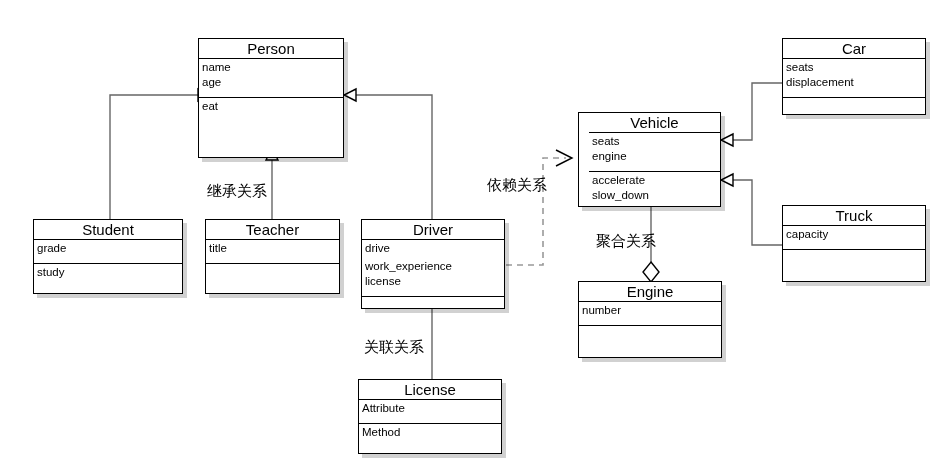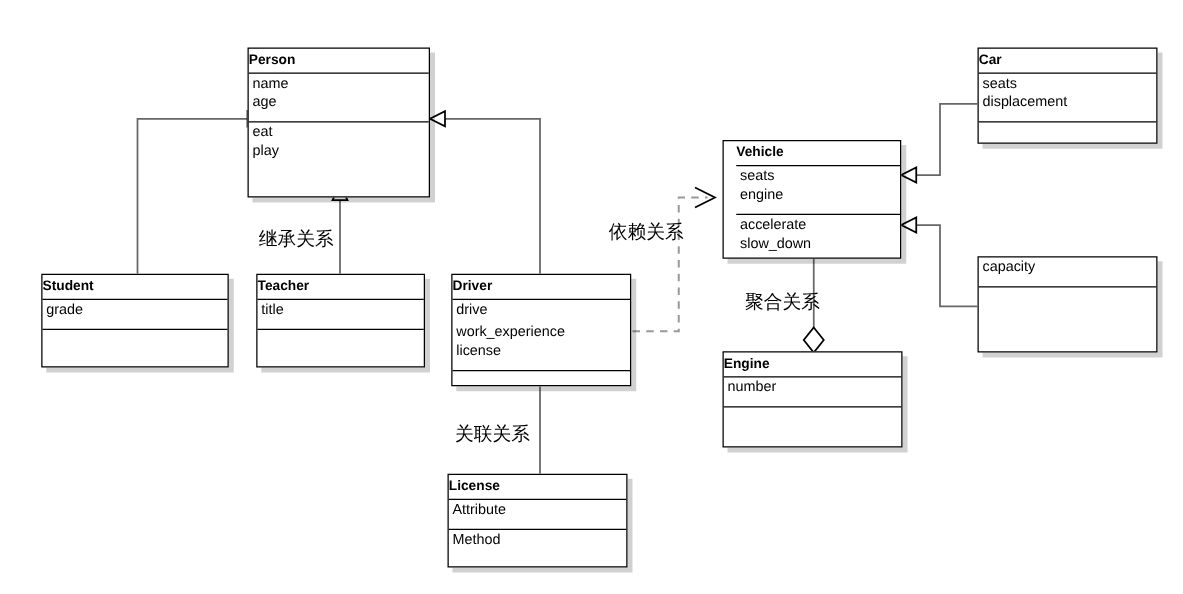--- a/index.html
+++ b/index.html
@@ -28,23 +28,23 @@
   }
   .uml-class {
     position: absolute;
     box-sizing: border-box;
     background: #ffffff;
     border: 1.6px solid #000000;
     box-shadow: 4px 4px 0 rgba(0,0,0,0.18);
     z-index: 5;
   }
   .uml-title {
-    text-align: left;
-    font-weight: bold;
-    font-size: 11px;
+    text-align: center;
+    font-weight: normal;
+    font-size: 15px;
     color: #000000;
     line-height: 19px;
     height: 19px;
     border-bottom: 1.6px solid #000000;
     overflow: hidden;
     white-space: nowrap;
   }
   .uml-compartment {
     padding: 1px 2px 2px 3px;
     overflow: hidden;
@@ -115,29 +115,31 @@
   </svg>
 
   <div class="uml-class" style="left:198px; top:38px; width:146px; height:120px;">
     <div class="uml-title">Person</div>
     <div class="uml-compartment divider" style="height:35px;">
       <div class="uml-member">name</div>
       <div class="uml-member">age</div>
     </div>
     <div class="uml-compartment">
       <div class="uml-member">eat</div>
-      <div class="uml-member">play</div>
     </div>
   </div>
 
   <div class="uml-class" style="left:33px; top:219px; width:150px; height:75px;">
     <div class="uml-title">Student</div>
     <div class="uml-compartment divider" style="height:20px;">
       <div class="uml-member">grade</div>
     </div>
+    <div class="uml-compartment">
+      <div class="uml-member">study</div>
+    </div>
   </div>
 
   <div class="uml-class" style="left:205px; top:219px; width:135px; height:75px;">
     <div class="uml-title">Teacher</div>
     <div class="uml-compartment divider" style="height:20px;">
       <div class="uml-member">title</div>
     </div>
   </div>
 
   <div class="uml-class" style="left:361px; top:219px; width:144px; height:90px;">
@@ -176,20 +178,21 @@
   <div class="uml-class" style="left:782px; top:38px; width:144px; height:77px;">
     <div class="uml-title">Car</div>
     <div class="uml-compartment divider" style="height:35px;">
       <div class="uml-member">seats</div>
       <div class="uml-member">displacement</div>
     </div>
     <div class="uml-compartment"></div>
   </div>
 
   <div class="uml-class" style="left:782px; top:205px; width:144px; height:77px;">
+    <div class="uml-title">Truck</div>
     <div class="uml-compartment divider" style="height:20px;">
       <div class="uml-member">capacity</div>
     </div>
     <div class="uml-compartment"></div>
   </div>
 
   <div class="uml-class" style="left:578px; top:281px; width:144px; height:77px;">
     <div class="uml-title">Engine</div>
     <div class="uml-compartment divider" style="height:20px;">
       <div class="uml-member">number</div>

